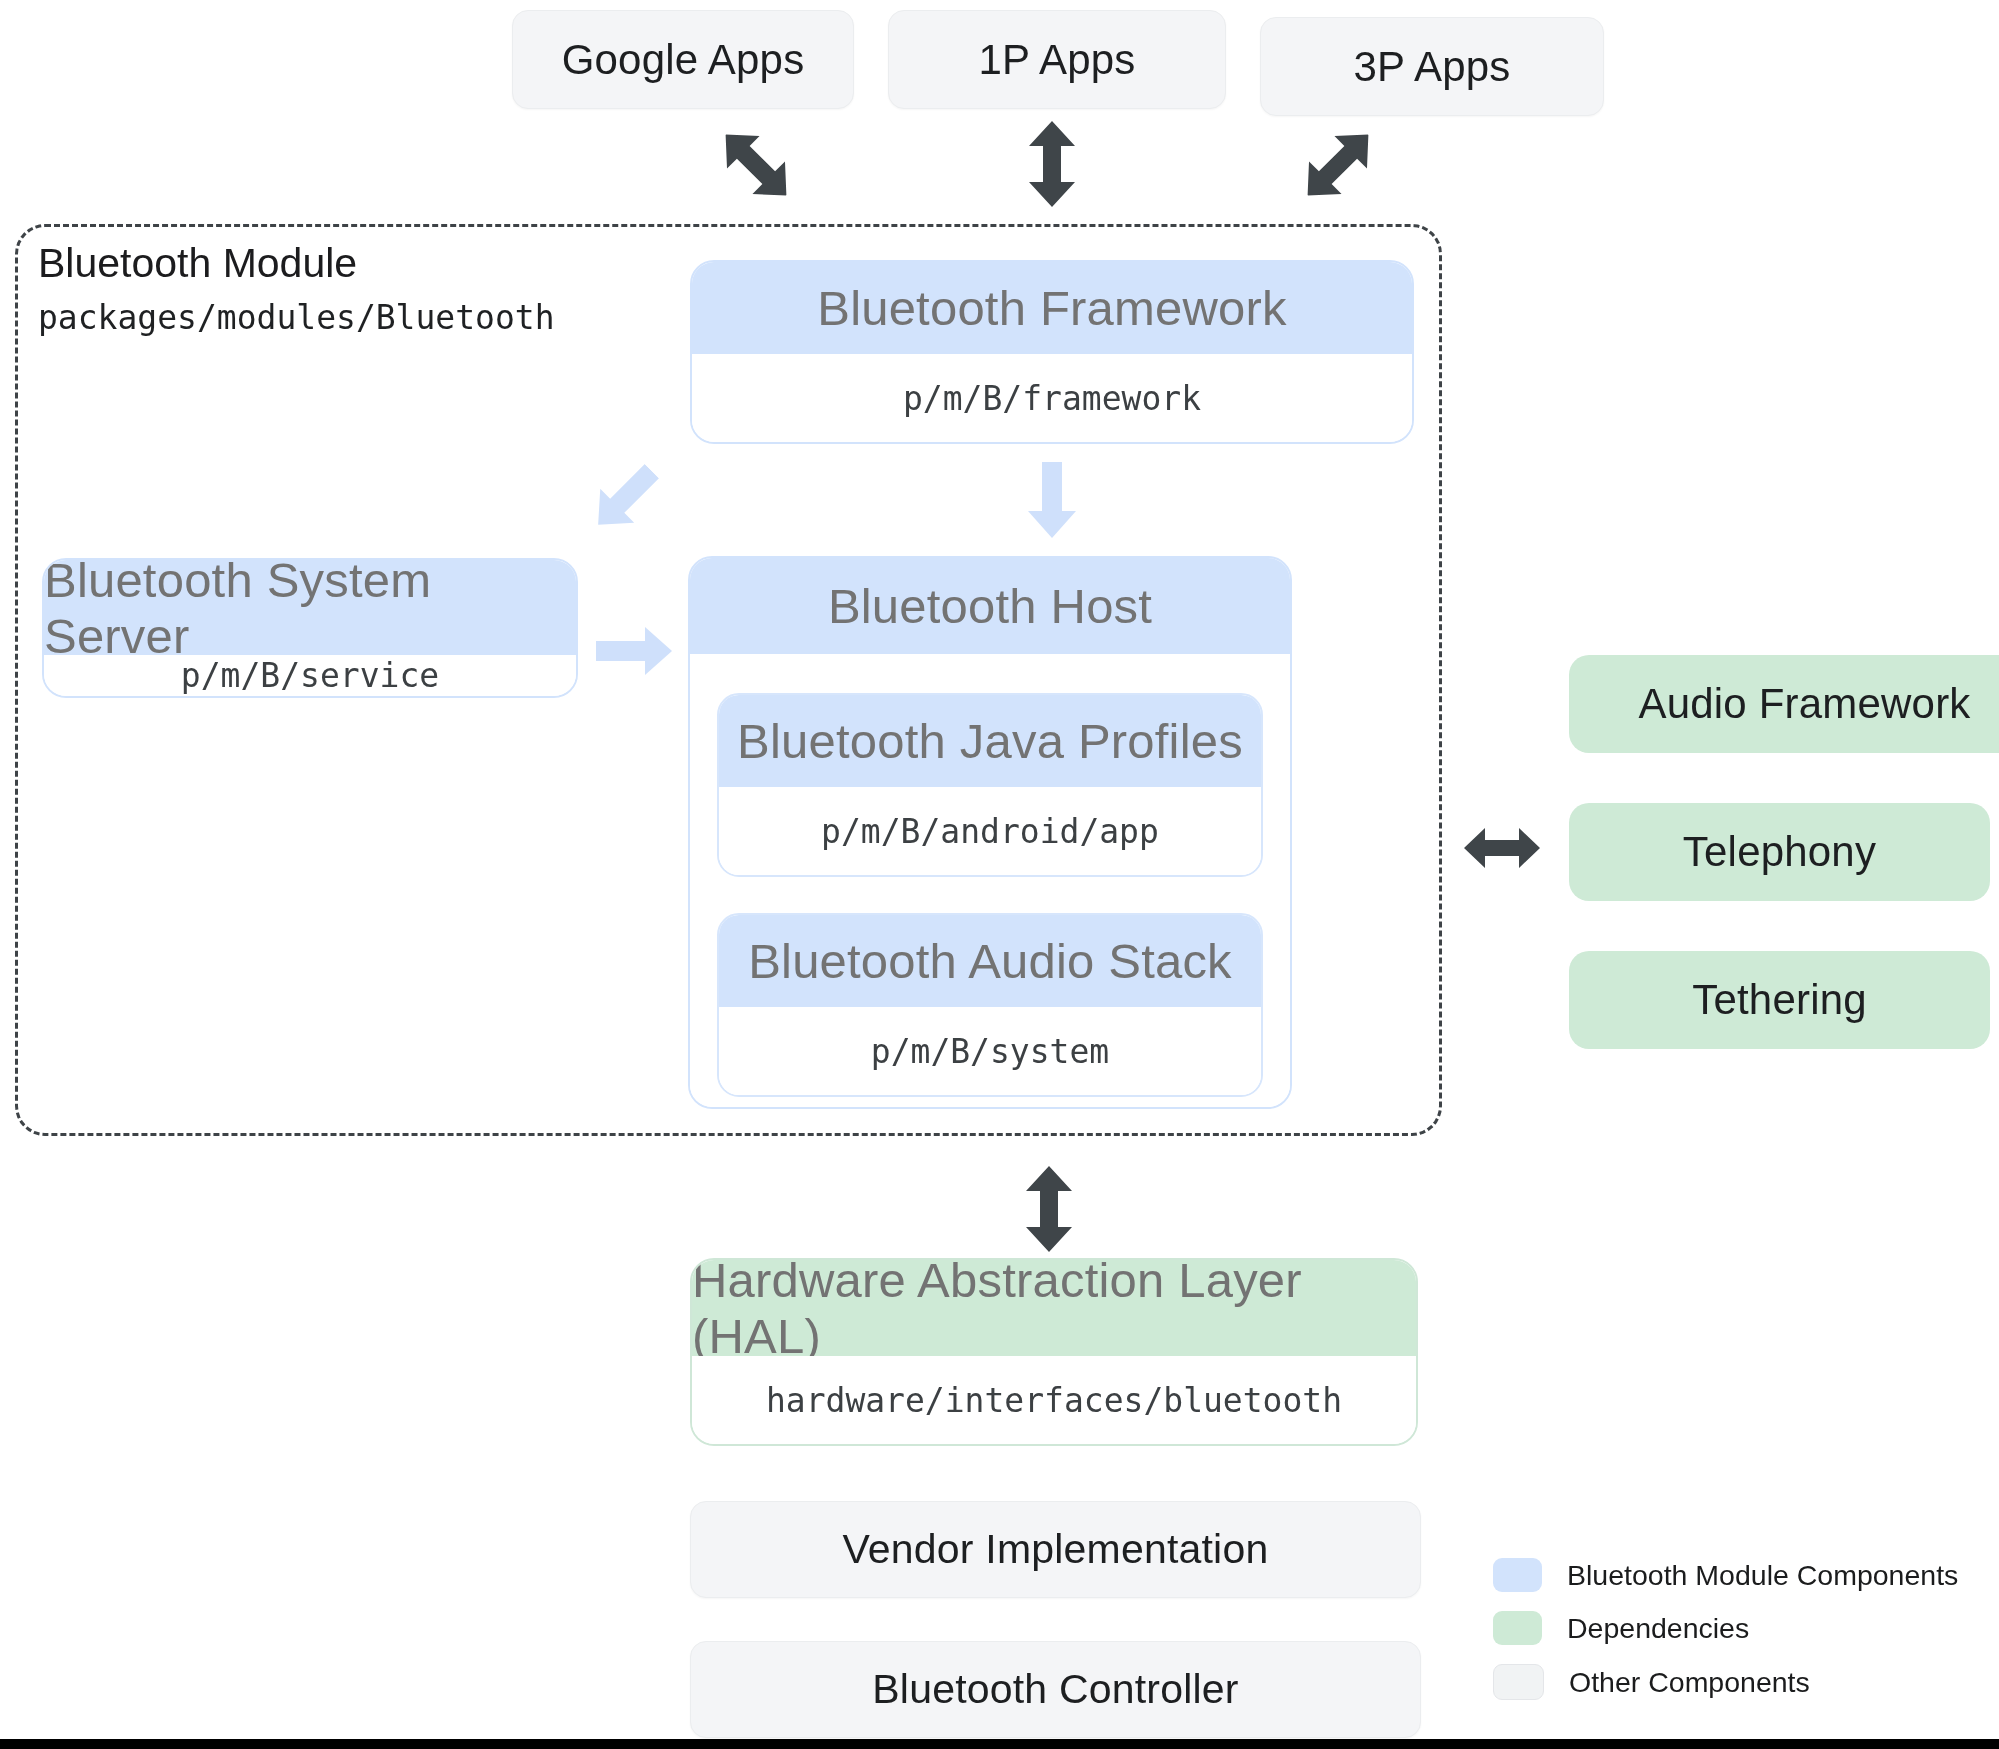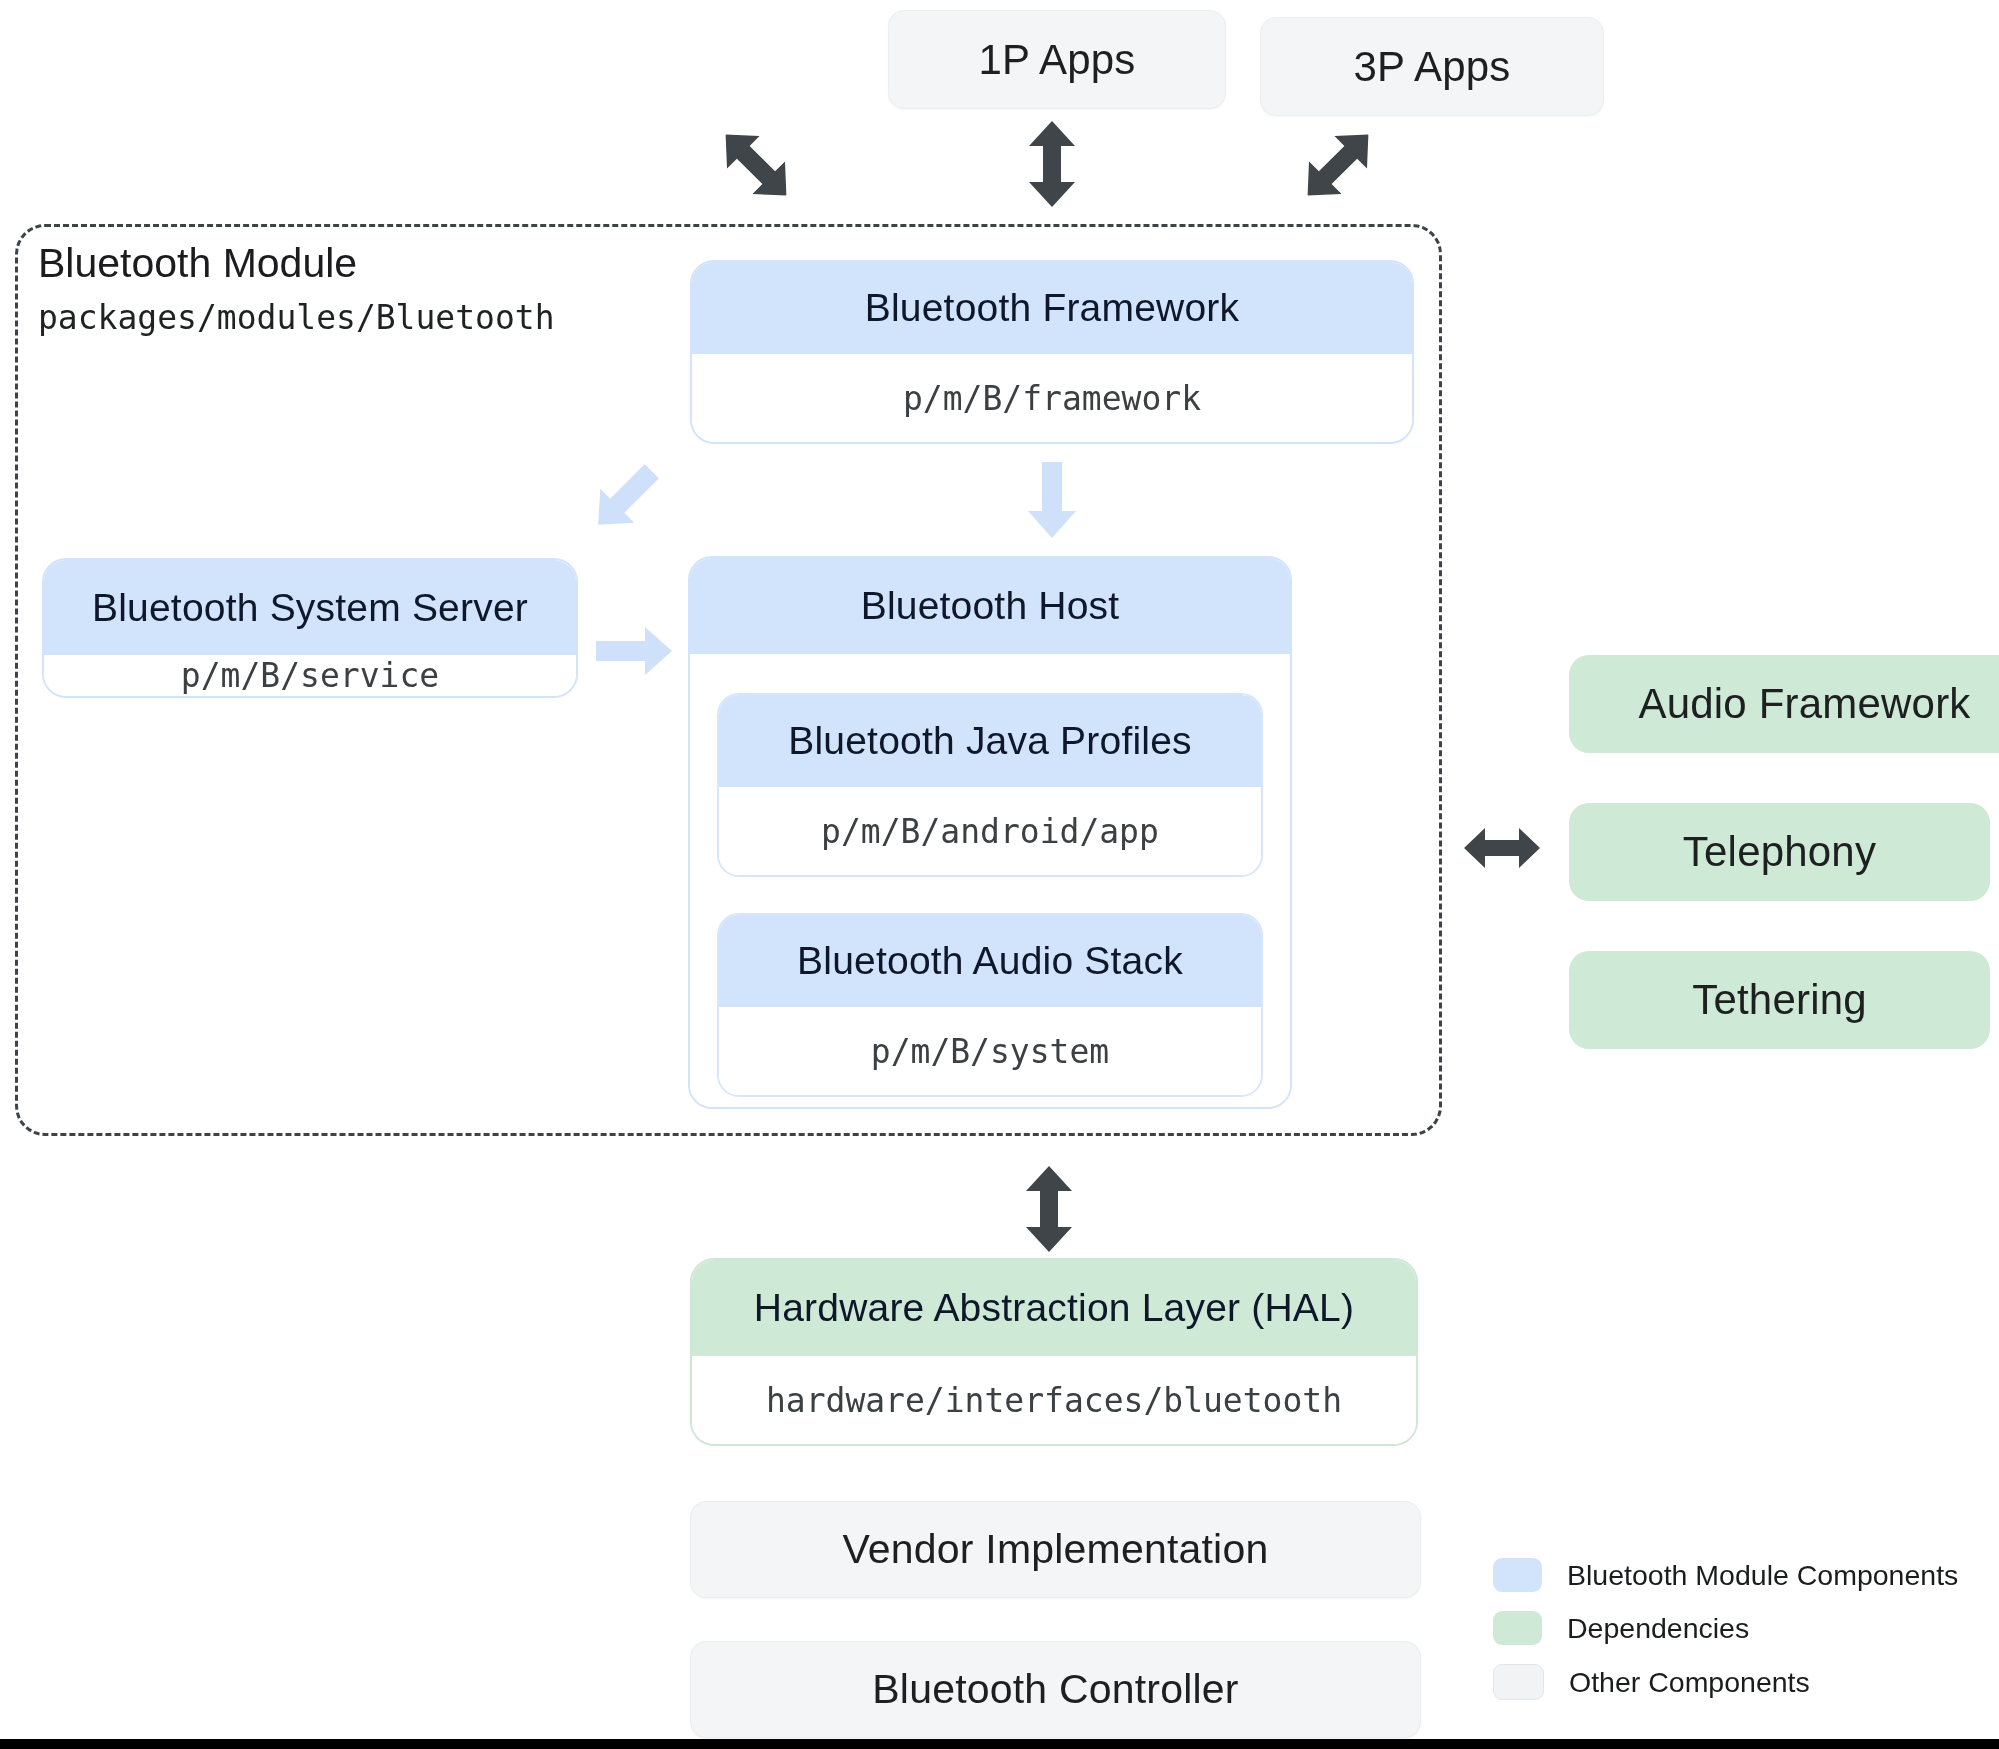--- a/index.html
+++ b/index.html
@@ -16,21 +16,21 @@
   .chip-green{ background:#ceead6; border:none; border-radius:20px; }
   
   .panel{
     position:absolute; display:flex; flex-direction:column;
     border-radius:24px; overflow:hidden; background:#ffffff; box-sizing:border-box;
   }
   .panel.blue{ border:2px solid #d2e3fc; }
   .panel.green{ border:2px solid #cfe7d7; }
   .panel-header{
     flex:none; display:flex; align-items:center; justify-content:center;
-    font-size:39px; color:#0f172a; letter-spacing:0.2px;
+    font-size:49px; color:#737373; letter-spacing:0.2px;
   }
   .panel.blue  .panel-header{ background:#d2e3fc; }
   .panel.green .panel-header{ background:#ceead6; }
   .panel-body{
     flex:1; display:flex; align-items:center; justify-content:center;
     background:#ffffff; font-family:"DejaVu Sans Mono", monospace;
     font-size:33px; color:#3c4043;
   }
   
   .host-body{ flex:1; background:#fff; padding:39px 27px 0 27px; box-sizing:border-box; }
@@ -64,20 +64,21 @@
   .sw-gray{ background:#f1f3f4; border:1px solid #e4e6e9; }
   .legend-label{ margin-left:25px; font-size:28.5px; color:#1b1c1d; white-space:nowrap; }
   
   #bottom-bar{ position:absolute; left:0; top:1739px; width:1999px; height:10px; background:#000; }
 </style>
 </head>
 <body>
 
 <div id="stage">
 
+  <div class="chip chip-gray" style="left:512px;top:10px;width:340px;height:97px;">Google Apps</div>
   <div class="chip chip-gray" style="left:888px;top:10px;width:336px;height:97px;">1P Apps</div>
   <div class="chip chip-gray" style="left:1260px;top:10px;width:342px;height:97px;margin-top:7px;">3P Apps</div>
 
   <svg class="arrow arrow-dark" style="left:729px;top:122px;transform:rotate(-45deg);" width="54" height="86" viewBox="0 0 54 86">
     <path d="M27 0 L50 25 L36 25 L36 61 L50 61 L27 86 L4 61 L18 61 L18 25 L4 25 Z"></path>
   </svg>
   <svg class="arrow arrow-dark" style="left:1025px;top:121px;" width="54" height="86" viewBox="0 0 54 86">
     <path d="M27 0 L50 25 L36 25 L36 61 L50 61 L27 86 L4 61 L18 61 L18 25 L4 25 Z"></path>
   </svg>
   <svg class="arrow arrow-dark" style="left:1311px;top:122px;transform:rotate(45deg);" width="54" height="86" viewBox="0 0 54 86">

